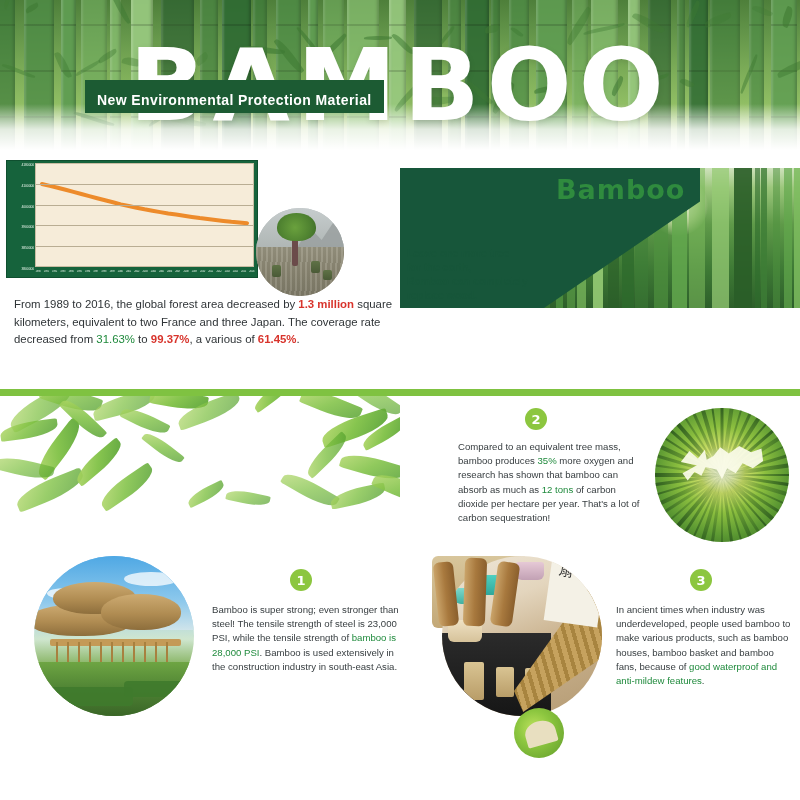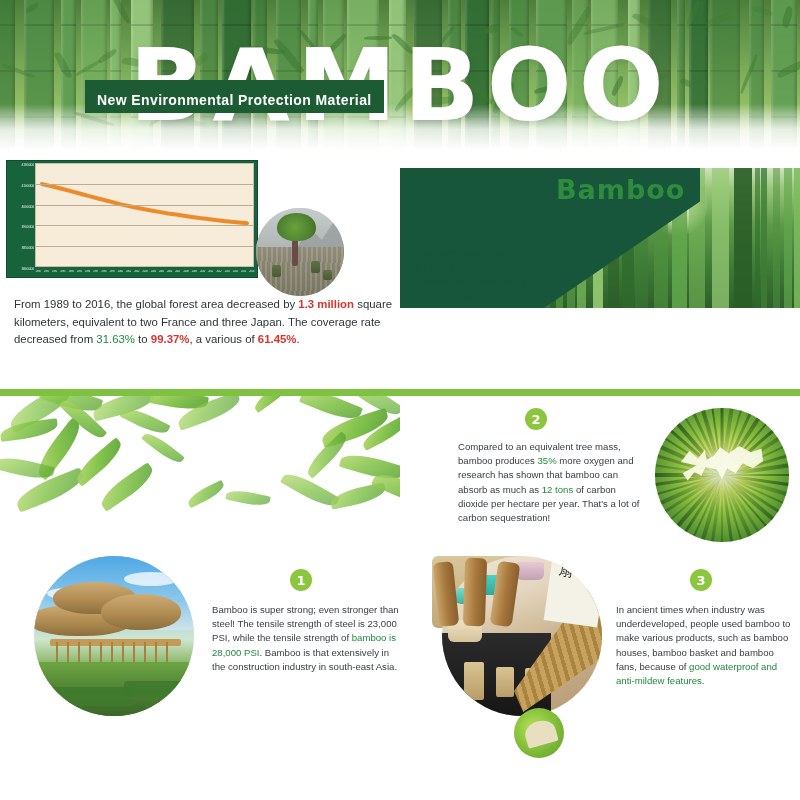--- a/index.html
+++ b/index.html
@@ -478,21 +478,21 @@
       <div class="ray" style="transform: translate(-50%, 0px) rotate(327.273deg); opacity: 0.45; width: 3px;"></div>
       <div class="ray" style="transform: translate(-50%, 0px) rotate(335.455deg); opacity: 0.52; width: 4px;"></div>
       <div class="ray" style="transform: translate(-50%, 0px) rotate(343.636deg); opacity: 0.59; width: 2px;"></div>
       <div class="ray" style="transform: translate(-50%, 0px) rotate(351.818deg); opacity: 0.66; width: 3px;"></div>
     </div>
   <div class="worldmap"></div>
 </div>
 
 <div class="badge" style="left:290px; top:569px;">1</div>
 <div class="fact" style="left:212px; top:603px; width:190px;">
-  <span>Bamboo is super strong; even stronger than steel! The tensile strength of steel is 23,000 PSI, while the tensile strength of </span><span class="hi-green">bamboo is 28,000 PSI</span><span>. Bamboo is that extensively in the construction industry in south-east Asia.</span>
+  <span>Bamboo is super strong; even stronger than steel! The tensile strength of steel is 23,000 PSI, while the tensile strength of </span><span class="hi-green">bamboo is 28,000 PSI</span><span>. Bamboo is used extensively in the construction industry in south-east Asia.</span>
 </div>
 
 <div class="circ photo-house">
   <div class="ph-sky"></div>
   <div class="ph-cloud" style="left:56%;top:10%;width:34%;height:9%;"></div>
   <div class="ph-cloud" style="left:8%;top:20%;width:24%;height:7%;"></div>
   <div class="roof" style="left:-4%;top:30%;width:66%;height:20%;"></div>
   <div class="roof" style="left:12%;top:16%;width:52%;height:20%;"></div>
   <div class="roof" style="left:42%;top:24%;width:50%;height:22%;"></div>
   <div class="ph-deck"></div>

